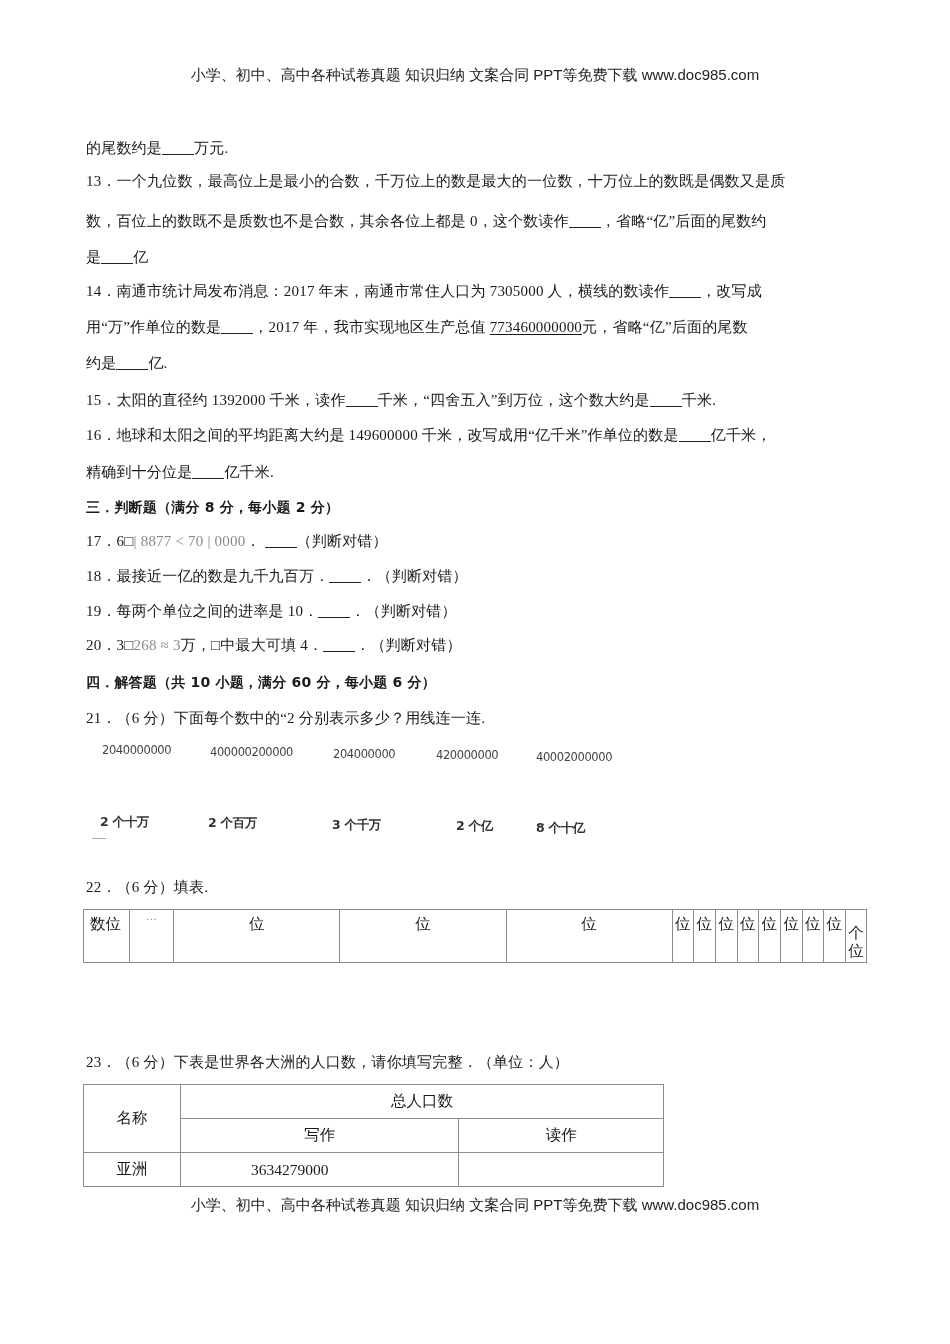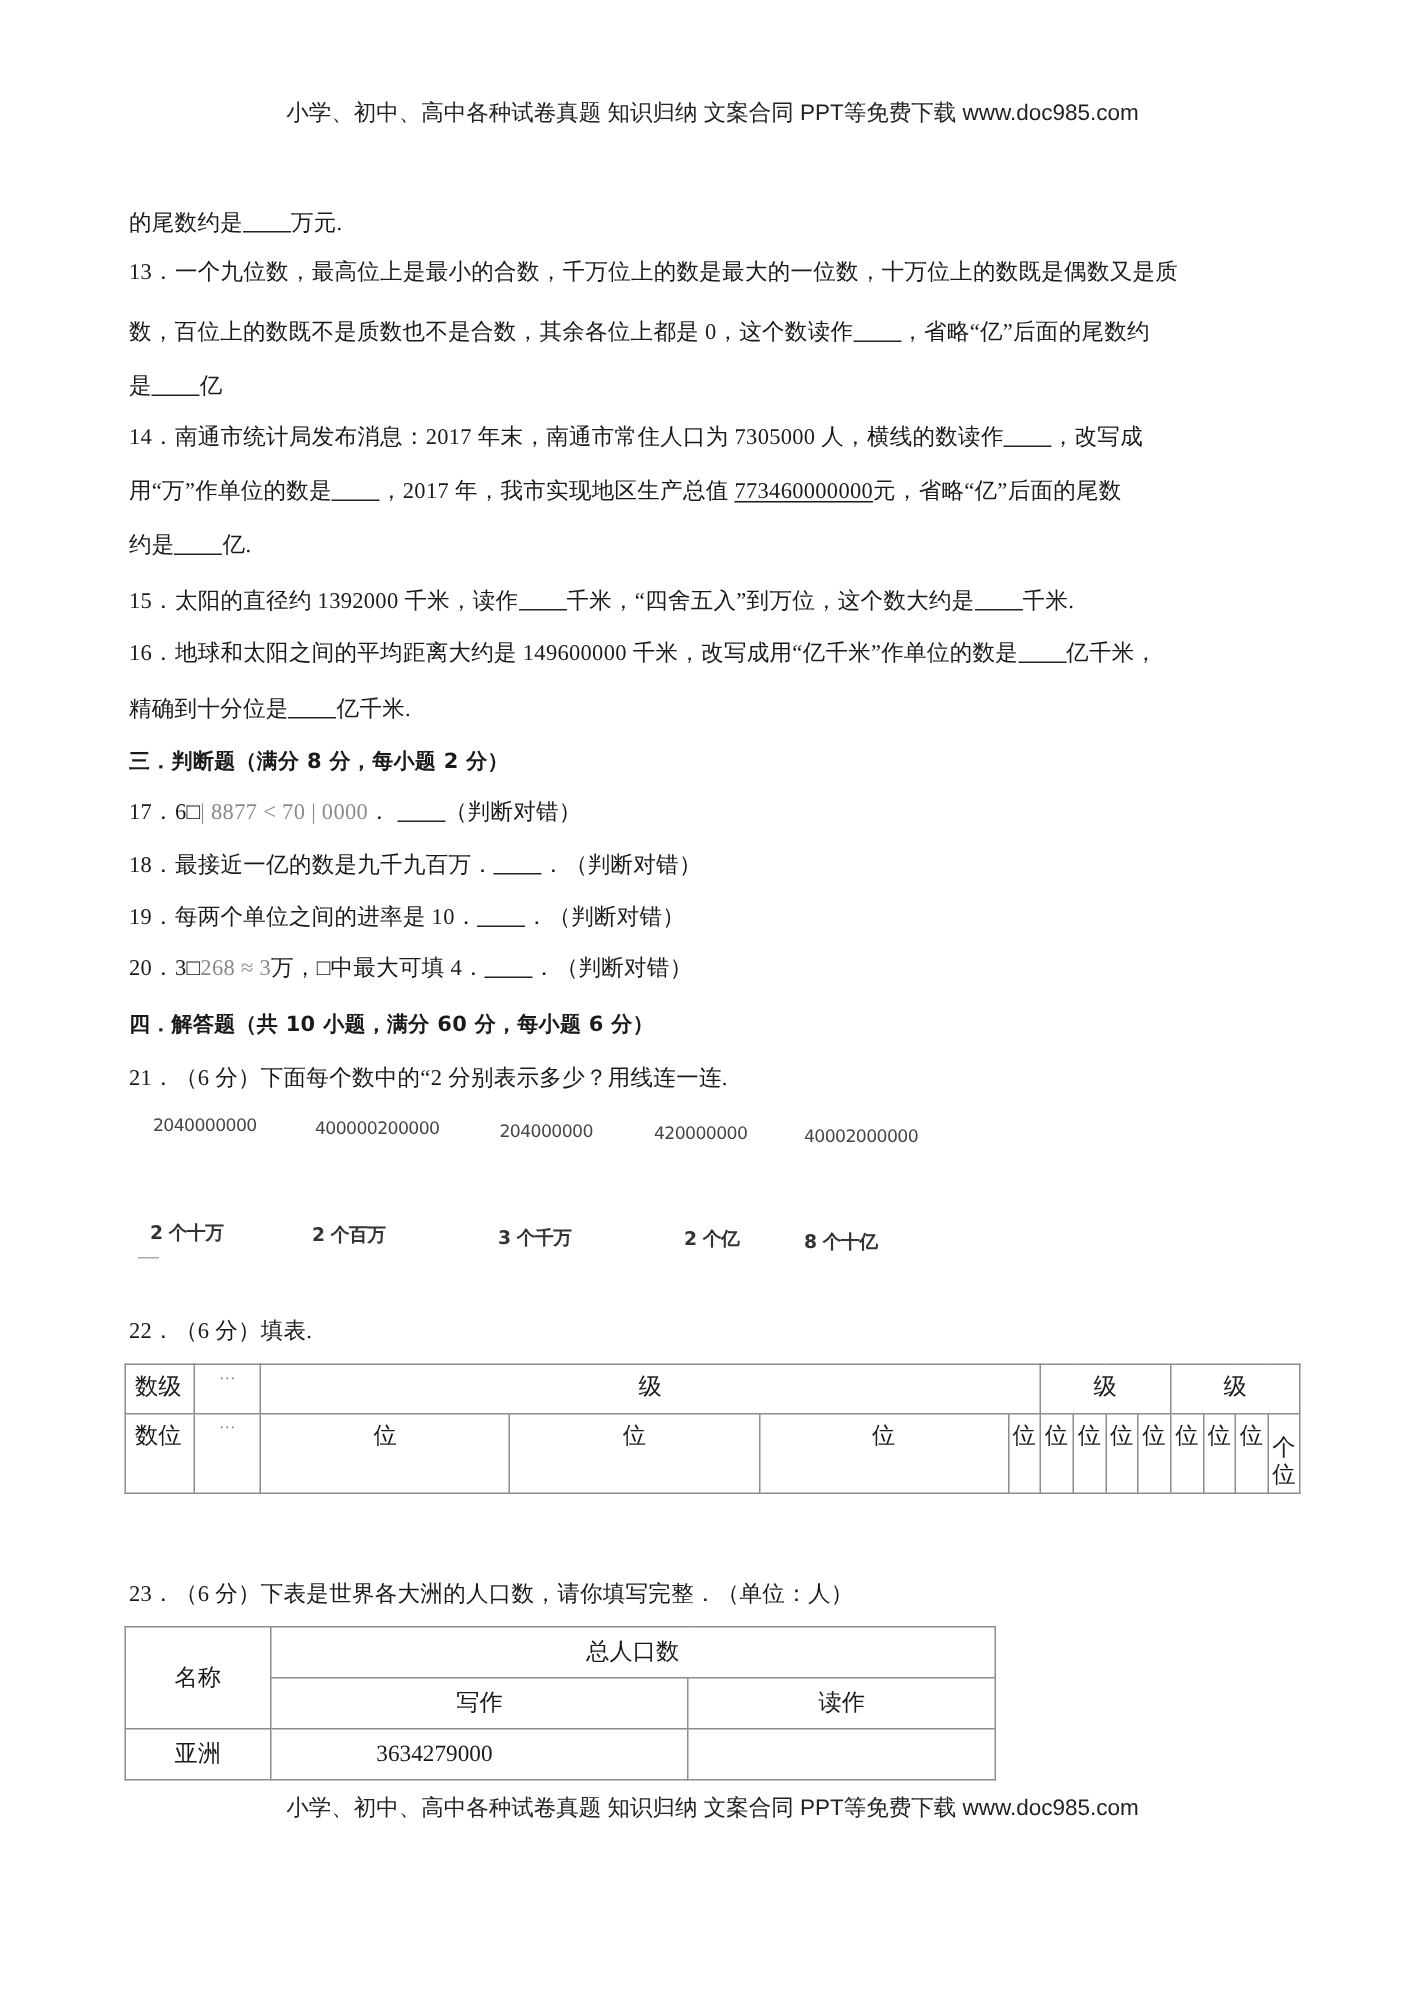--- a/index.html
+++ b/index.html
@@ -102,27 +102,20 @@
       <col style="width:22px">
       <col style="width:22px">
       <col style="width:21px">
       <col style="width:22px">
       <col style="width:22px">
       <col style="width:21px">
       <col style="width:22px">
       <col style="width:21px">
   </colgroup>
   <tbody>
-      <tr style="height:33px;">
-    <td style="padding:4px 0 0 6px;">数级</td>
-    <td class="dots">…</td>
-    <td class="c" colspan="4" style="padding-top:4px;">级</td>
-    <td class="c" colspan="4" style="padding-top:4px;">级</td>
-    <td class="c" colspan="4" style="padding-top:4px;">级</td>
-  </tr>
   <tr style="height:53px;">
     <td style="padding:4px 0 0 6px;">数位</td>
     <td class="dots">…</td>
     <td class="c" style="padding-top:4px;">位</td>
     <td class="c" style="padding-top:4px;">位</td>
     <td class="c" style="padding-top:4px;">位</td>
     <td class="c" style="padding-top:4px;">位</td>
     <td class="c" style="padding-top:4px;">位</td>
     <td class="c" style="padding-top:4px;">位</td>
     <td class="c" style="padding-top:4px;">位</td>

